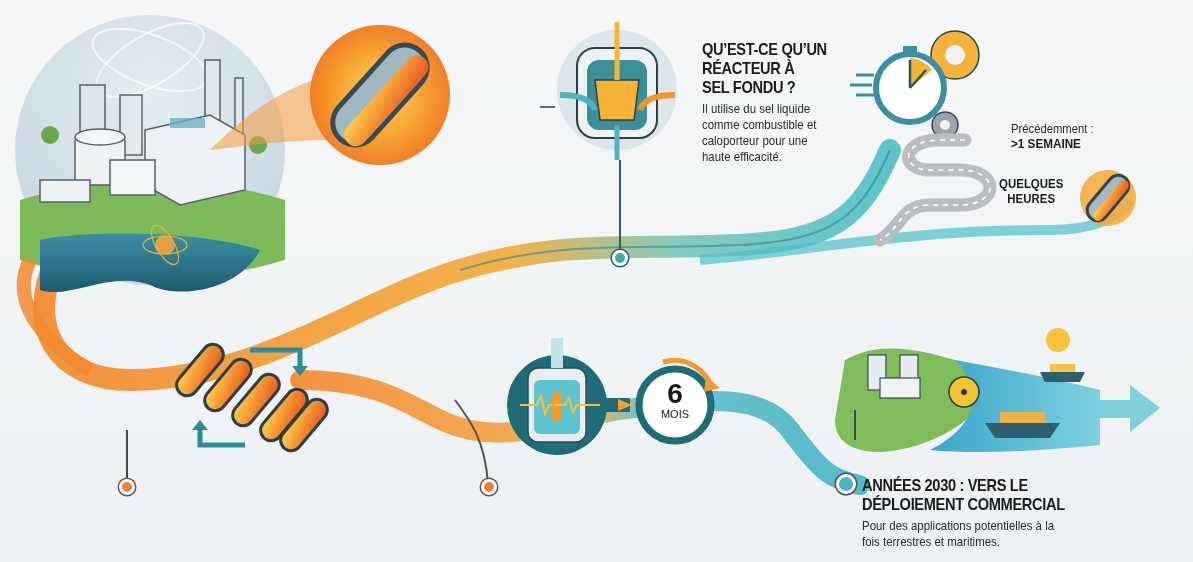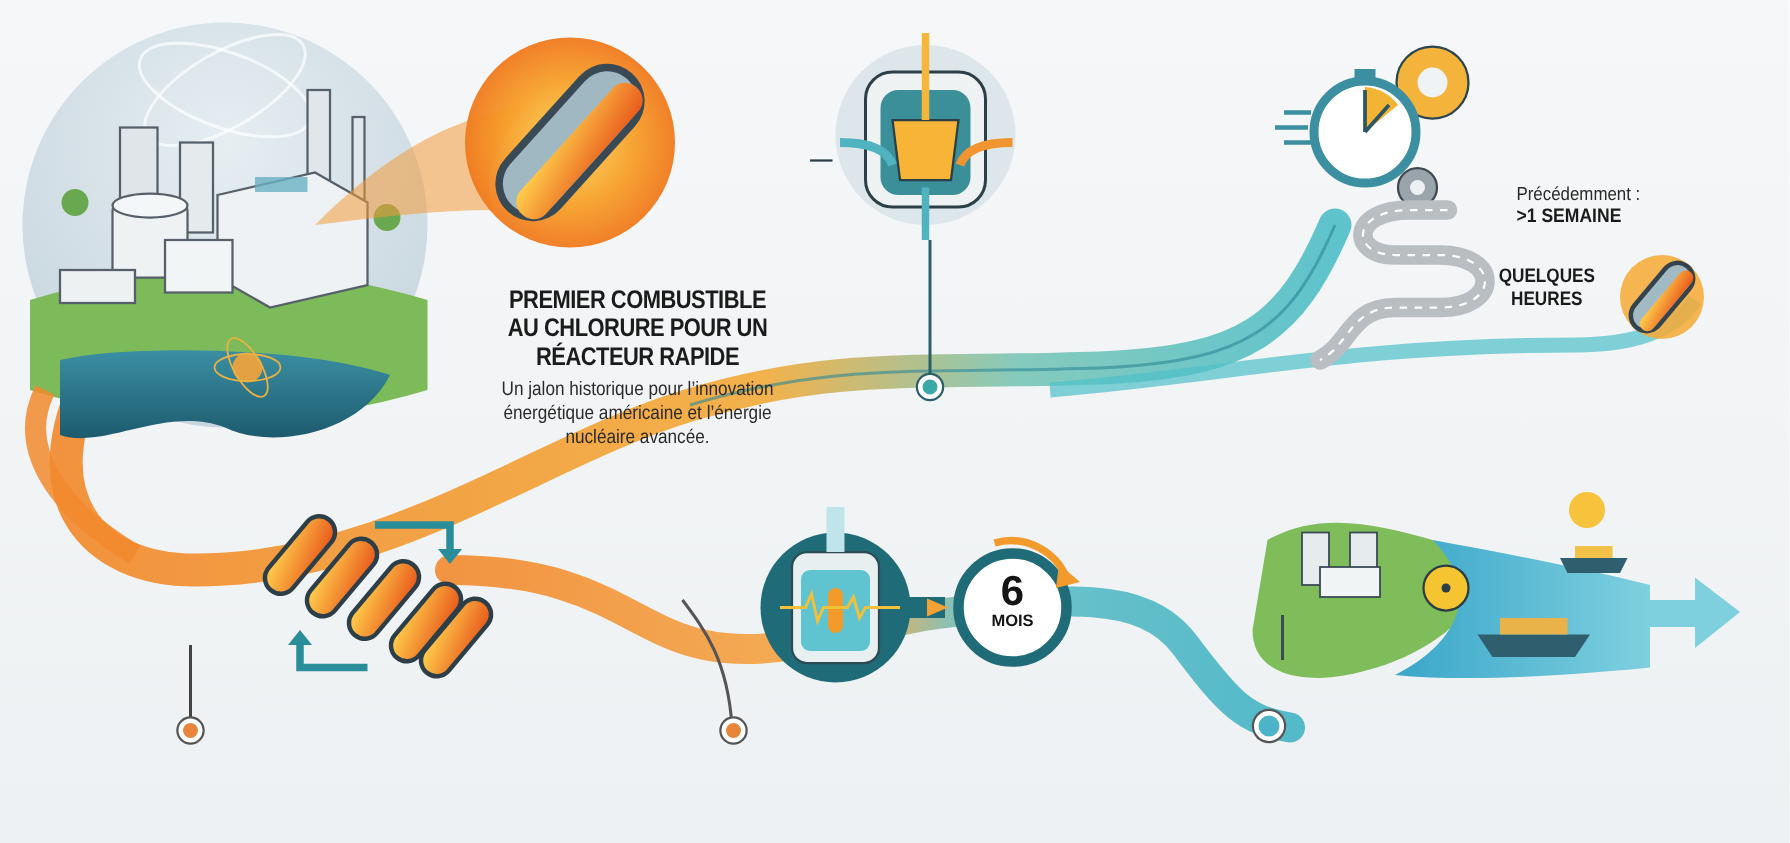--- a/index.html
+++ b/index.html
@@ -225,48 +225,59 @@
     <path d="M1040 372 L1085 372 L1080 382 L1045 382 Z" fill="#2f5e6e"></path>
     <rect x="1050" y="364" width="25" height="8" fill="#f1c14a"></rect>
     <path d="M985 423 L1060 423 L1050 438 L995 438 Z" fill="#2f5e6e"></path>
     <rect x="1000" y="412" width="45" height="11" fill="#e9b34a"></rect>
     <circle cx="1058" cy="340" r="12" fill="#f7c23c"></circle>
     <line x1="855" y1="410" x2="855" y2="440" stroke="#3a4a55" stroke-width="2"></line>
   </g>
 
 </svg>
 
-<div class="block" style="left:305px; top:190px; width:240px;">
-  <div class="title center">
-    <div>PREMIER COMBUSTIBLE</div>
-    <div>AU CHLORURE POUR UN</div>
-    <div>RÉACTEUR RAPIDE</div>
-  </div>
-  <div class="desc center">
-    <div>Un jalon historique pour l’innovation</div>
-    <div>énergétique américaine et l’énergie</div>
-    <div>nucléaire avancée.</div>
-  </div>
-</div>
-
+
+<div class="block" style="left:702px; top:40px; width:170px;">
+  <div class="title">
+    <div>QU’EST-CE QU’UN</div>
+    <div>RÉACTEUR À</div>
+    <div>SEL FONDU ?</div>
+  </div>
+  <div class="desc">
+    <div>Il utilise du sel liquide</div>
+    <div>comme combustible et</div>
+    <div>caloporteur pour une</div>
+    <div>haute efficacité.</div>
+  </div>
+</div>
 
 <div class="block" style="left:1011px; top:122px; transform:scaleX(0.9); transform-origin:left top;">
   <div class="small-lbl">Précédemment :</div>
   <div class="small-bold">&gt;1 SEMAINE</div>
 </div>
 <div class="block" style="left:996px; top:176px; width:80px; text-align:center; transform:scaleX(0.88); transform-origin:left top;">
   <div class="small-bold">QUELQUES</div>
   <div class="small-bold">HEURES</div>
 </div>
 
 <div class="dot" style="left:119px; top:479px; background:#e9853a;"></div>
 
 <div class="dot" style="left:481px; top:479px; background:#e9853a;"></div>
 <div class="block" style="left:645px; top:380px; width:60px; text-align:center;">
   <div style="font-weight:700; font-size:28px; line-height:28px; color:#151515;">6</div>
-  <div style="font-weight:700; font-size:11px; line-height:12px; color:#151515;">MOIS</div>
+  <div style="font-weight:400; font-size:11px; line-height:12px; color:#151515;">MOIS</div>
 </div>
 
 <div class="dot" style="left:836px; top:474px; background:#4cb3c8; width:20px; height:20px;"></div>
+<div class="block" style="left:862px; top:476px; width:300px;">
+  <div class="title">
+    <div>ANNÉES 2030 : VERS LE</div>
+    <div>DÉPLOIEMENT COMMERCIAL</div>
+  </div>
+  <div class="desc">
+    <div>Pour des applications potentielles à la</div>
+    <div>fois terrestres et maritimes.</div>
+  </div>
+</div>
 
 <div class="dot" style="left:612px; top:250px; background:#3aa9a8; box-shadow:0 0 0 1.5px #2b5f6b;"></div>
 
 </div>
 
 </body></html>

